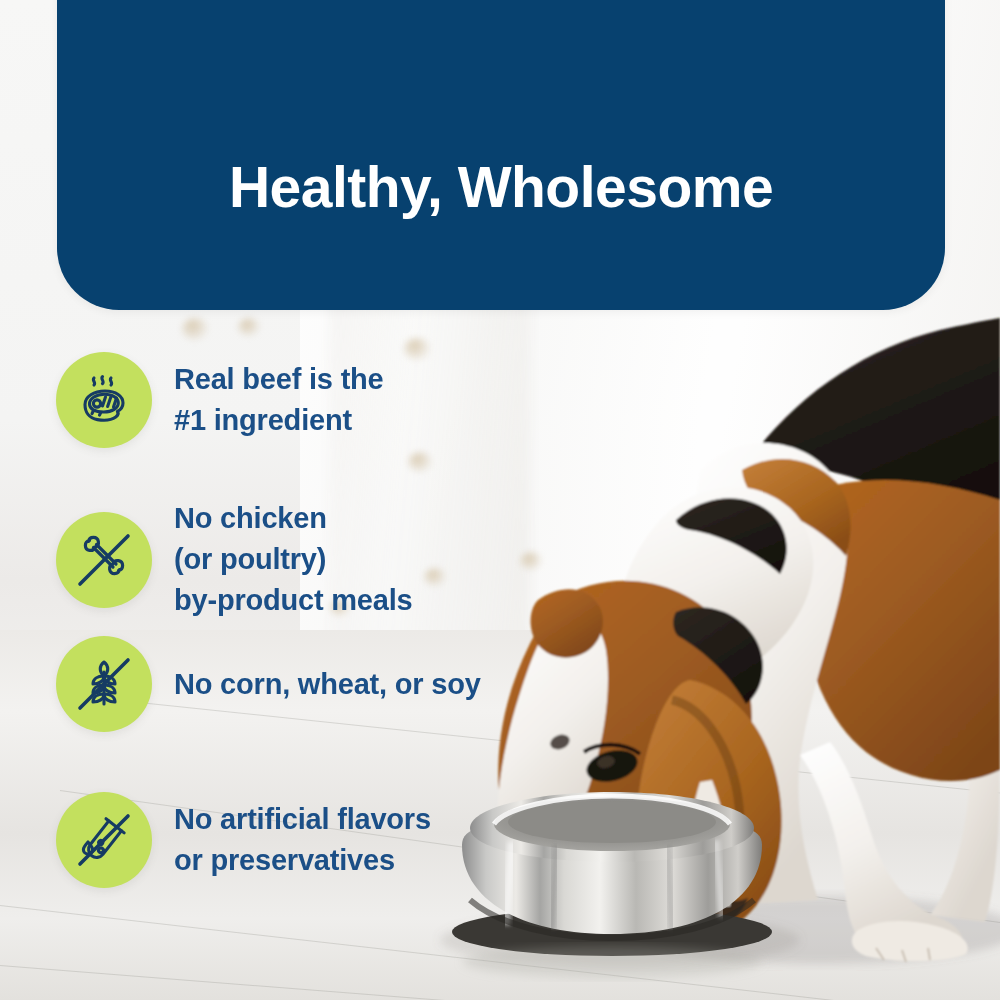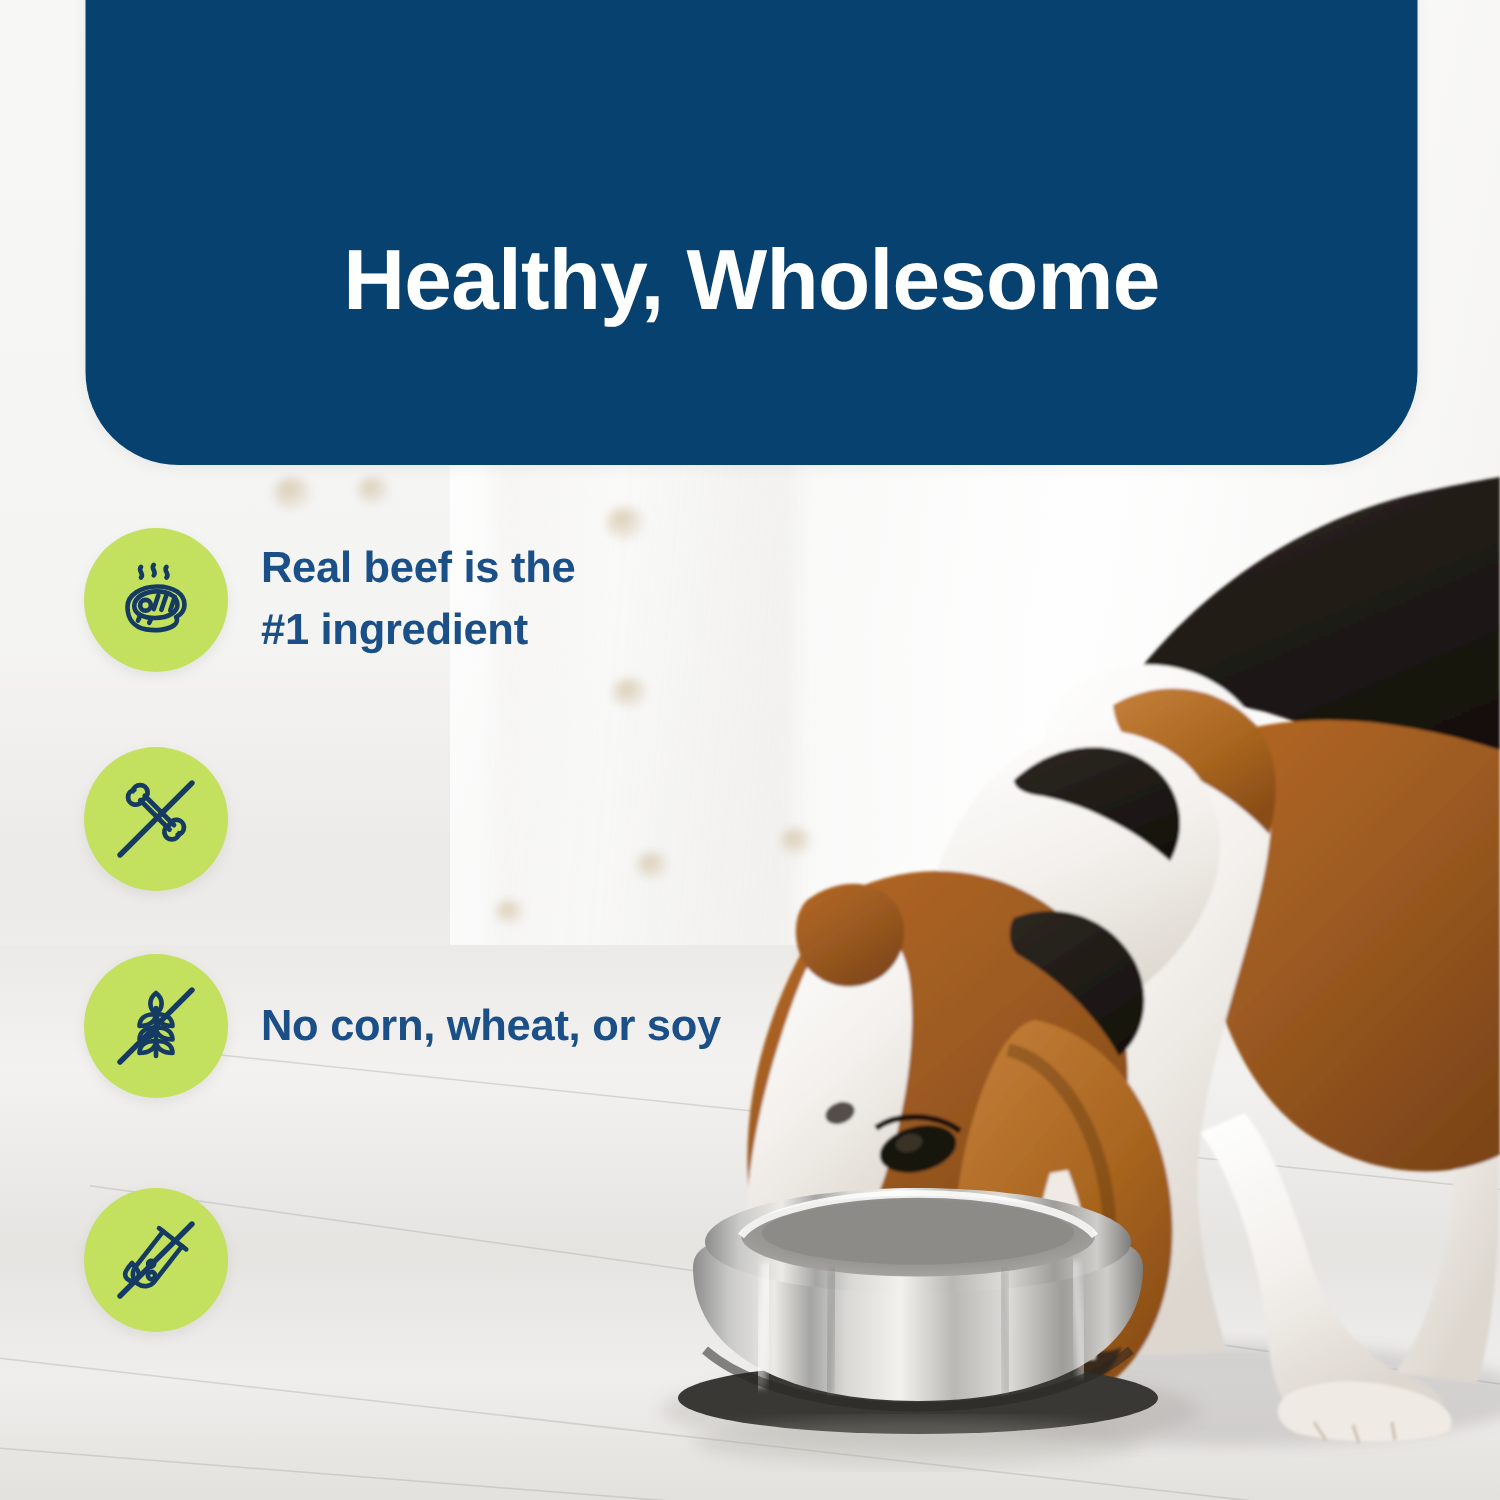--- a/index.html
+++ b/index.html
@@ -364,20 +364,23 @@
           <g>
             <path d="M17.5 14.5 a5 5 0 1 1 6.6 5.6 a5 5 0 1 1 -5.6 -6.6"></path>
             <path d="M22.5 20.5 L 42 40"></path>
             <path d="M25.5 17.5 L 45 37"></path>
             <path d="M48.5 42.5 a5 5 0 1 1 -6.6 -5.6 a5 5 0 1 1 5.6 6.6"></path>
           </g>
 
           <path d="M9 57 L 57 9" stroke-width="3.6"></path>
         </svg>
       </div>
+      <div class="feature-text">No chicken
+(or poultry)
+by-product meals</div>
     </div>
 
     <div class="feature f2">
       <div class="icon-circle">
         <svg width="64" height="64" viewBox="0 0 64 64" fill="none" stroke="#163b63" stroke-width="3.1" stroke-linecap="round" stroke-linejoin="round">
 
           <path d="M32 20 L 32 52"></path>
 
           <path d="M32 10 c5 4 5 10 0 14 c-5 -4 -5 -10 0 -14 Z"></path>
 
@@ -405,16 +408,18 @@
             <path d="M20.5 14 L 43.5 14"></path>
             <circle cx="31" cy="36" r="2"></circle>
             <circle cx="36" cy="42" r="2.4"></circle>
           </g>
 
           <path d="M16 34 c3 3.4 4.6 5.6 4.6 7.4 a4.6 4.6 0 0 1 -9.2 0 C11.4 39.6 13 37.4 16 34 Z"></path>
 
           <path d="M8 56 L 56 8" stroke-width="3.6"></path>
         </svg>
       </div>
+      <div class="feature-text">No artificial flavors
+or preservatives</div>
     </div>
 
   </div>
 </div>
 
 </body></html>

